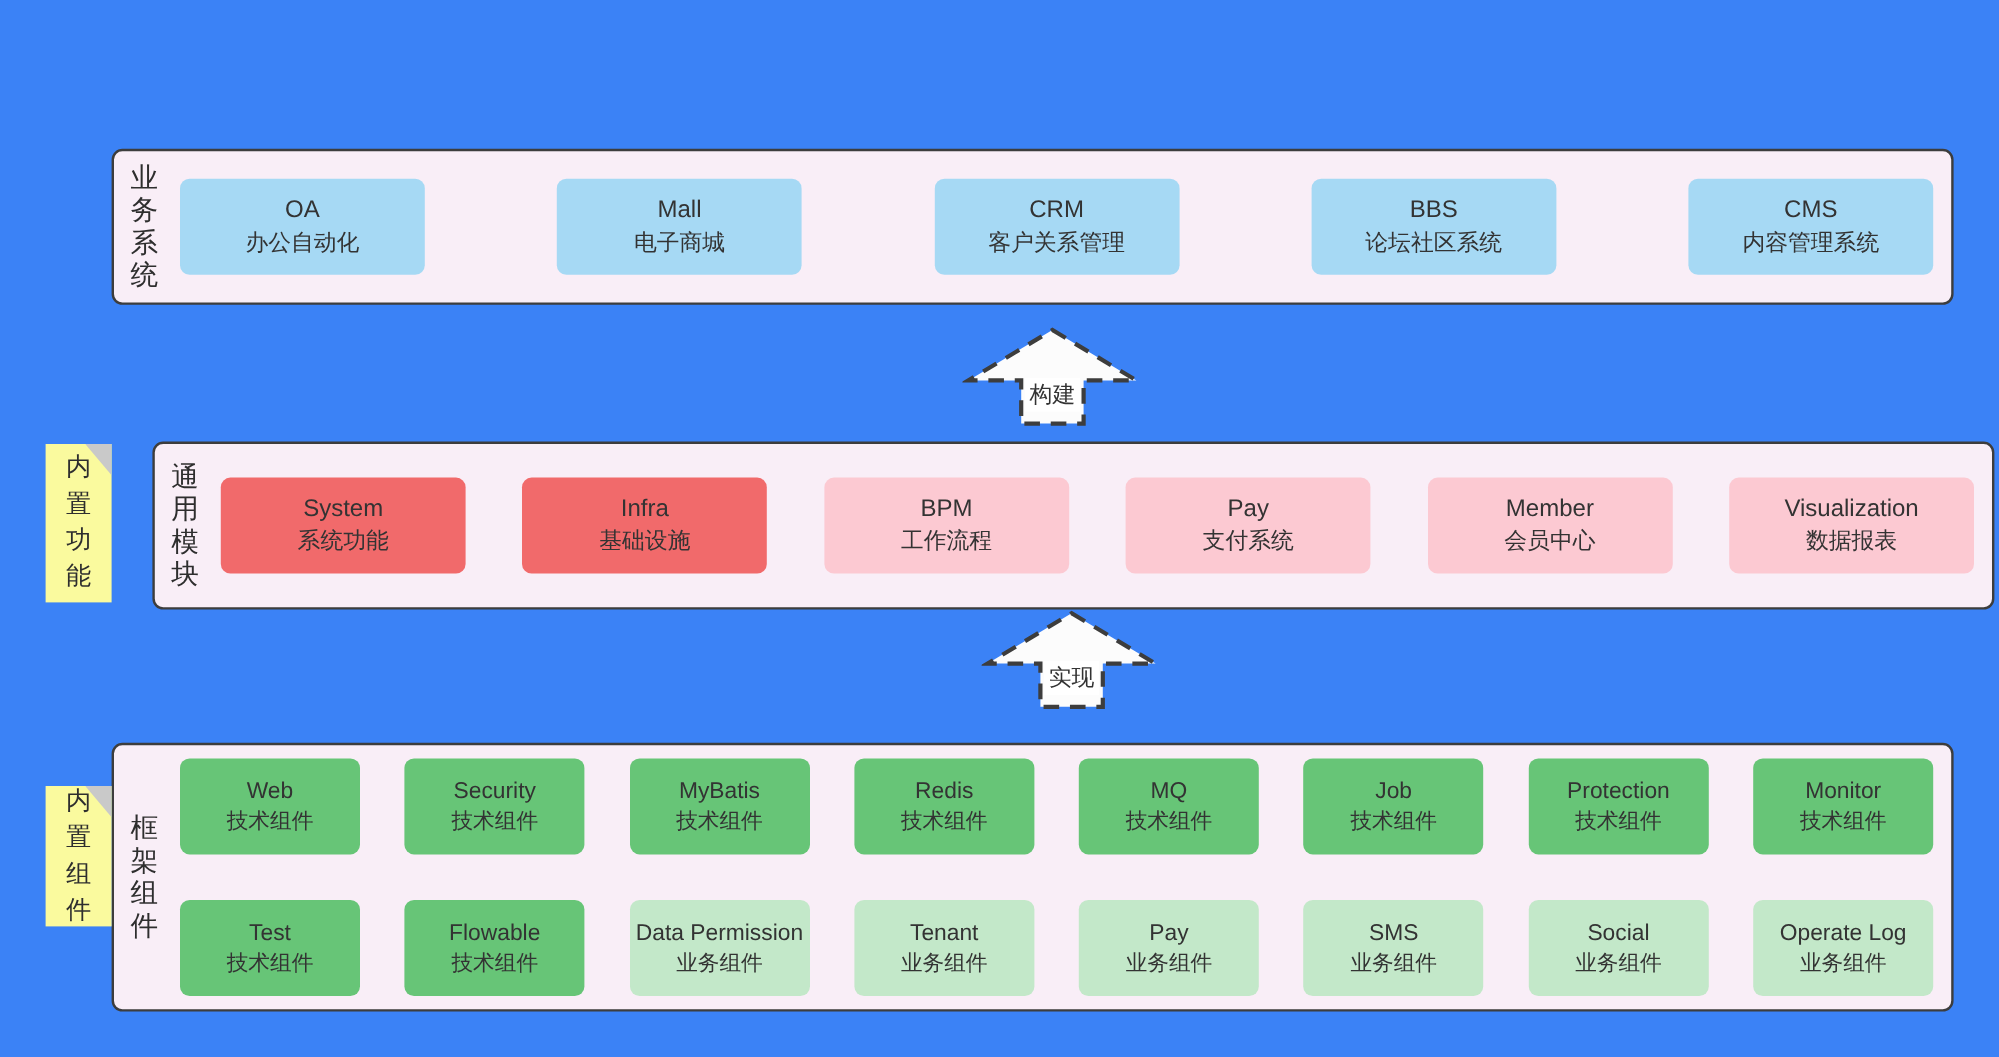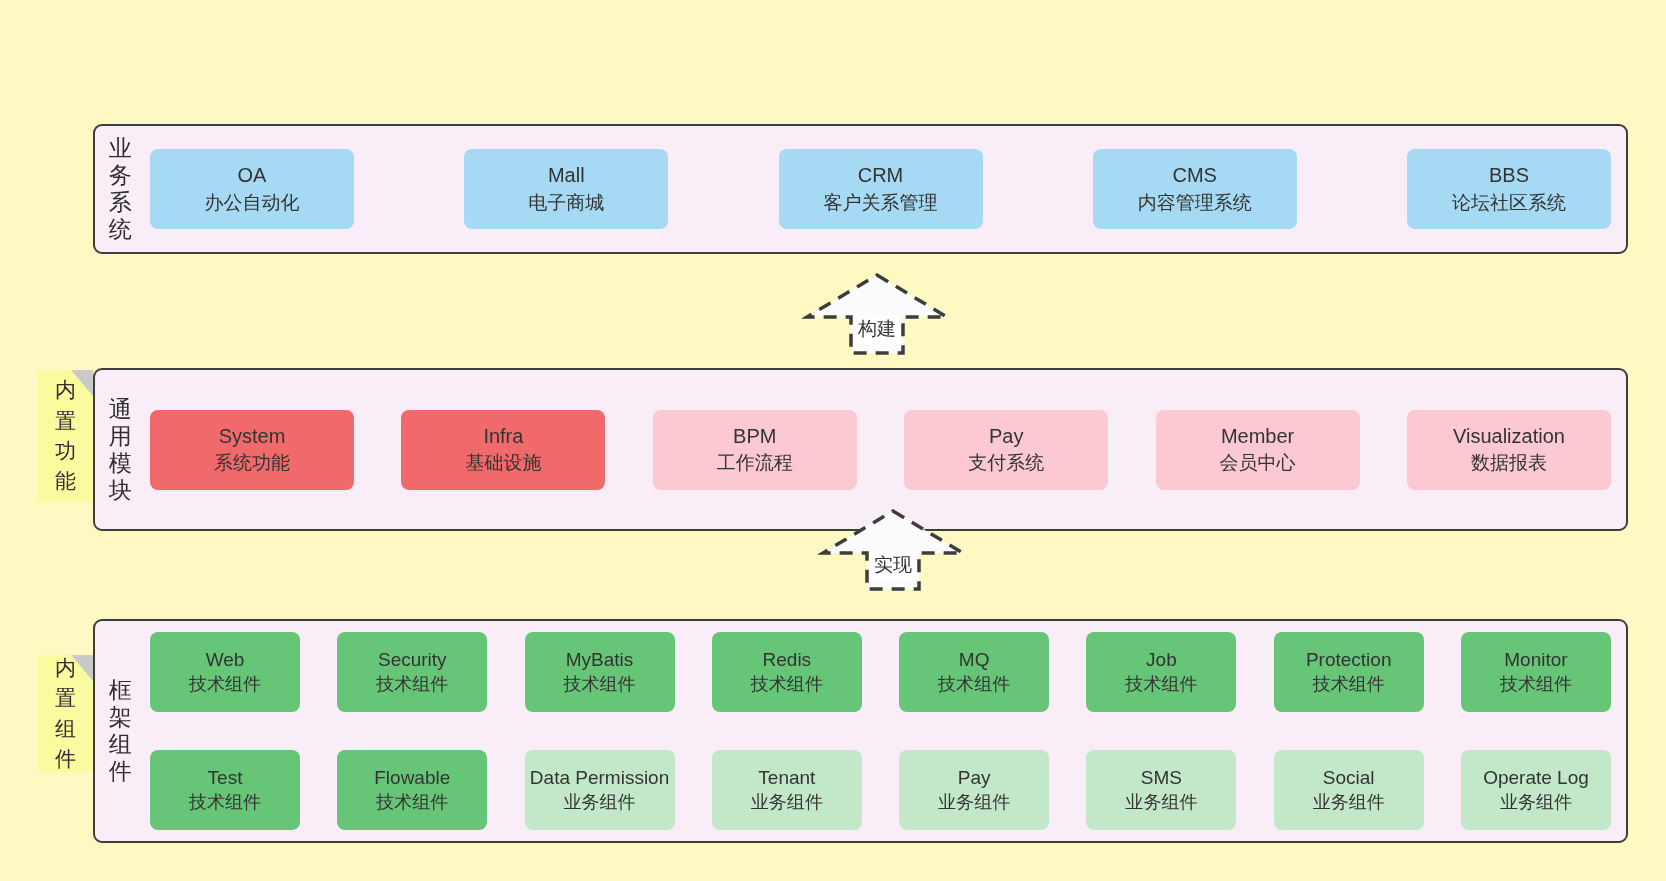--- a/index.html
+++ b/index.html
@@ -1,23 +1,23 @@
 <!DOCTYPE html>
 <html><head>
 <meta charset="utf-8">
 <style>
   html,body{margin:0;padding:0;}
   body{font-family:"Liberation Sans","DejaVu Sans",sans-serif;}
-  .stage{position:relative;width:1666px;height:881px;background:#fef9c3;overflow:hidden;color:#333;}
+  .stage{position:relative;width:1666px;height:881px;background:#3b82f6;overflow:hidden;color:#333;}
 
   
   .layer{position:absolute;left:93px;width:1535px;background:#f9eef7;
          border:2px solid #3d3d3d;border-radius:9px;box-sizing:border-box;}
   .layer-1{top:124px;height:130px;}
-  .layer-2{top:368px;height:163px;}
+  .layer-2{top:368px;height:140px;margin-left:34px;}
   .layer-3{top:619px;height:224px;}
 
   .v-text{width:1.06em;word-break:break-all;text-align:center;}
   .layer-label{position:absolute;left:13px;top:50%;transform:translateY(-50%);
                font-size:23px;line-height:1.18;color:#2e2e2e;}
 
   .boxes{position:absolute;left:55px;right:15px;top:0;bottom:0;
          display:flex;align-items:center;justify-content:space-between;}
   .boxes-col{flex-direction:column;justify-content:center;gap:38px;}
   .box-row{width:100%;display:flex;justify-content:space-between;}
@@ -64,26 +64,26 @@
       </div>
       <div class="box box-lg c-blue">
         <span class="t">Mall</span>
         <span class="s">电子商城</span>
       </div>
       <div class="box box-lg c-blue">
         <span class="t">CRM</span>
         <span class="s">客户关系管理</span>
       </div>
       <div class="box box-lg c-blue">
+        <span class="t">BBS</span>
+        <span class="s">论坛社区系统</span>
+      </div>
+      <div class="box box-lg c-blue">
         <span class="t">CMS</span>
         <span class="s">内容管理系统</span>
-      </div>
-      <div class="box box-lg c-blue">
-        <span class="t">BBS</span>
-        <span class="s">论坛社区系统</span>
       </div>
     </div>
   </div>
 
   <div class="arrow arrow-1">
     <svg viewBox="0 0 150 84">
       <polygon points="75,3 145,45 101,45 101,81 49,81 49,45 5,45" fill="#fcfcfc" stroke="#3d3d3d" stroke-width="3.5" stroke-dasharray="13 9"></polygon>
     </svg>
     <span class="lbl">构建</span>
   </div>

